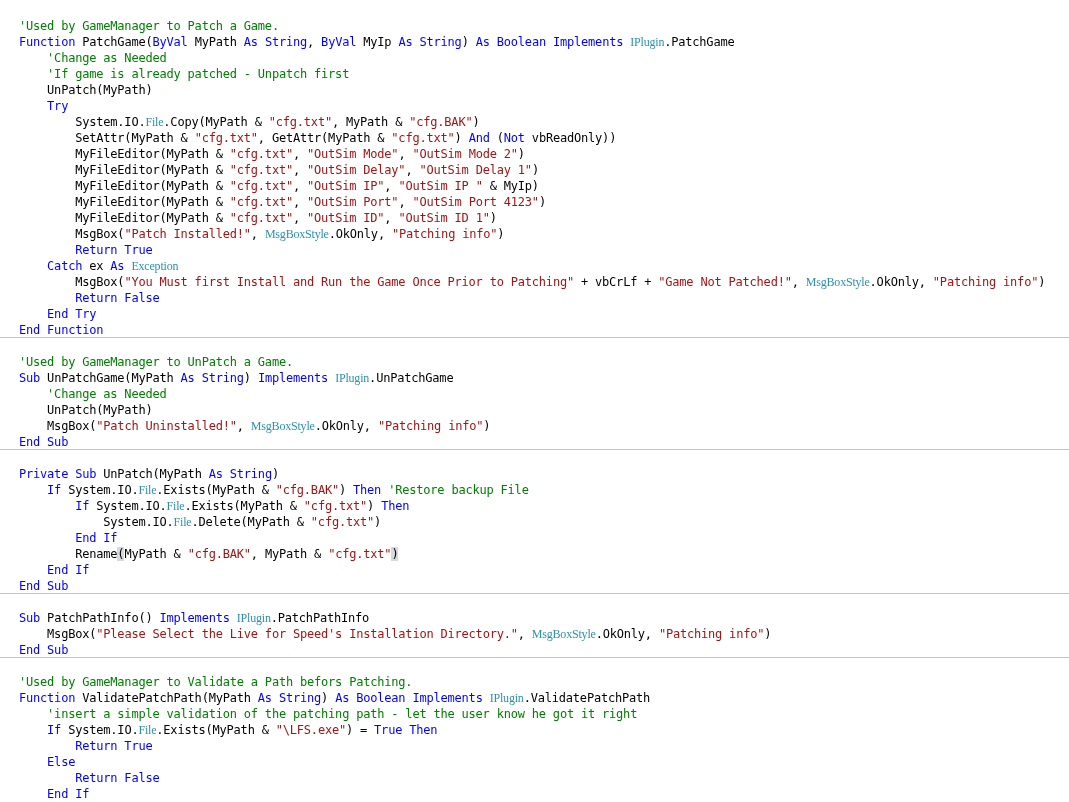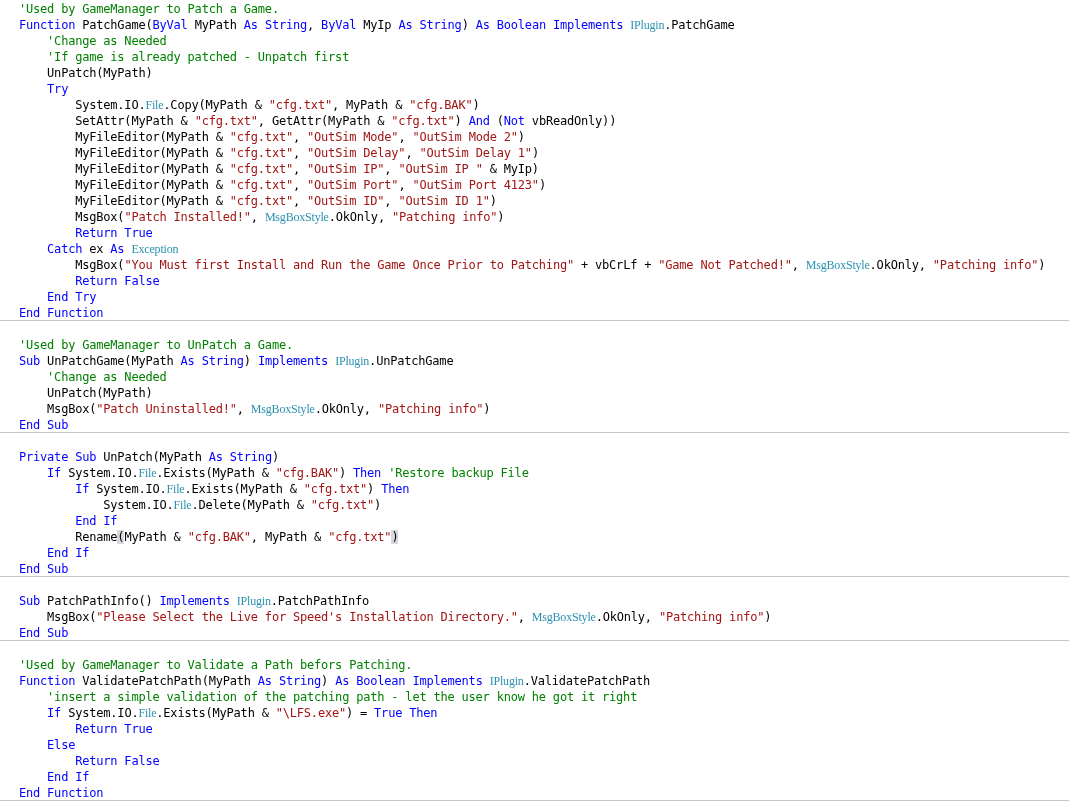--- a/index.html
+++ b/index.html
@@ -9,21 +9,21 @@
   }
   body {
     width: 1069px;
     height: 802px;
     overflow: hidden;
   }
   .editor {
     width: 1069px;
     height: 802px;
     box-sizing: border-box;
-    padding-top: 1px;
+    padding-top: 18px;
     font-family: "DejaVu Sans Mono", "Liberation Mono", monospace;
     font-size: 12px;
     line-height: 16px;
     letter-spacing: -0.2px;
     white-space: pre;
     color: var(--plain, #000);
     background: var(--bg, #fff);
   }
   .line {
     height: 16px;

